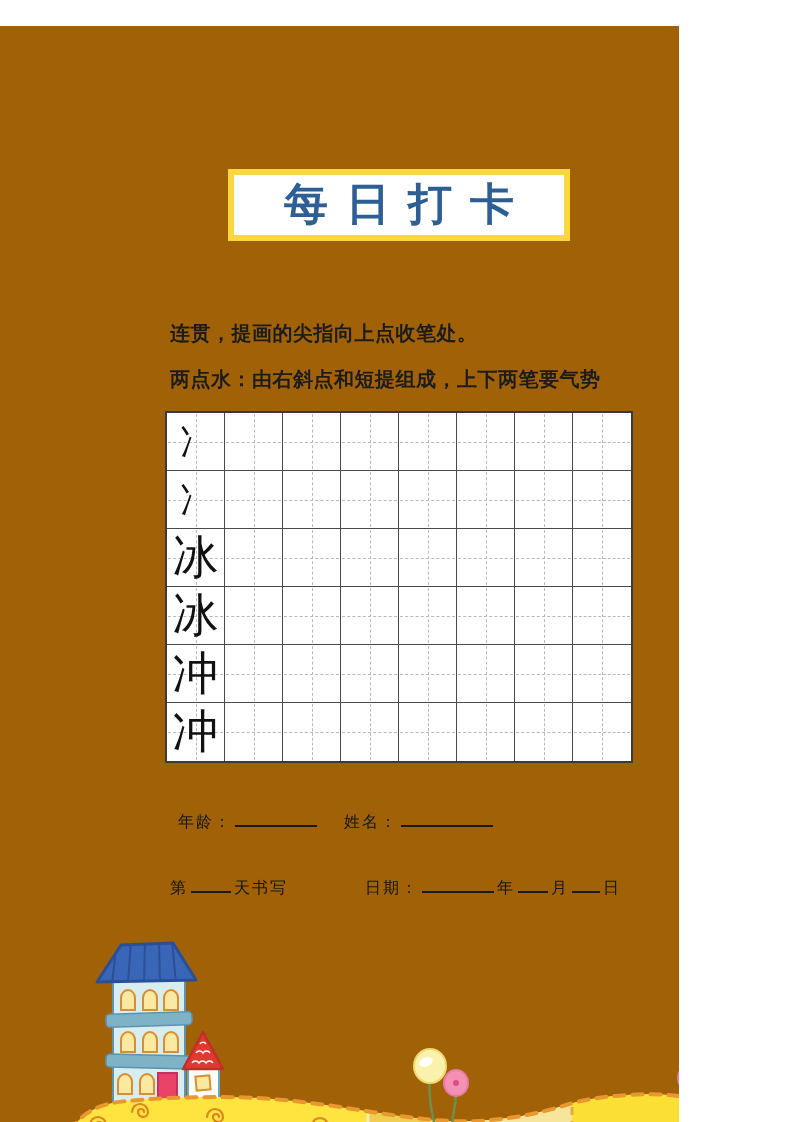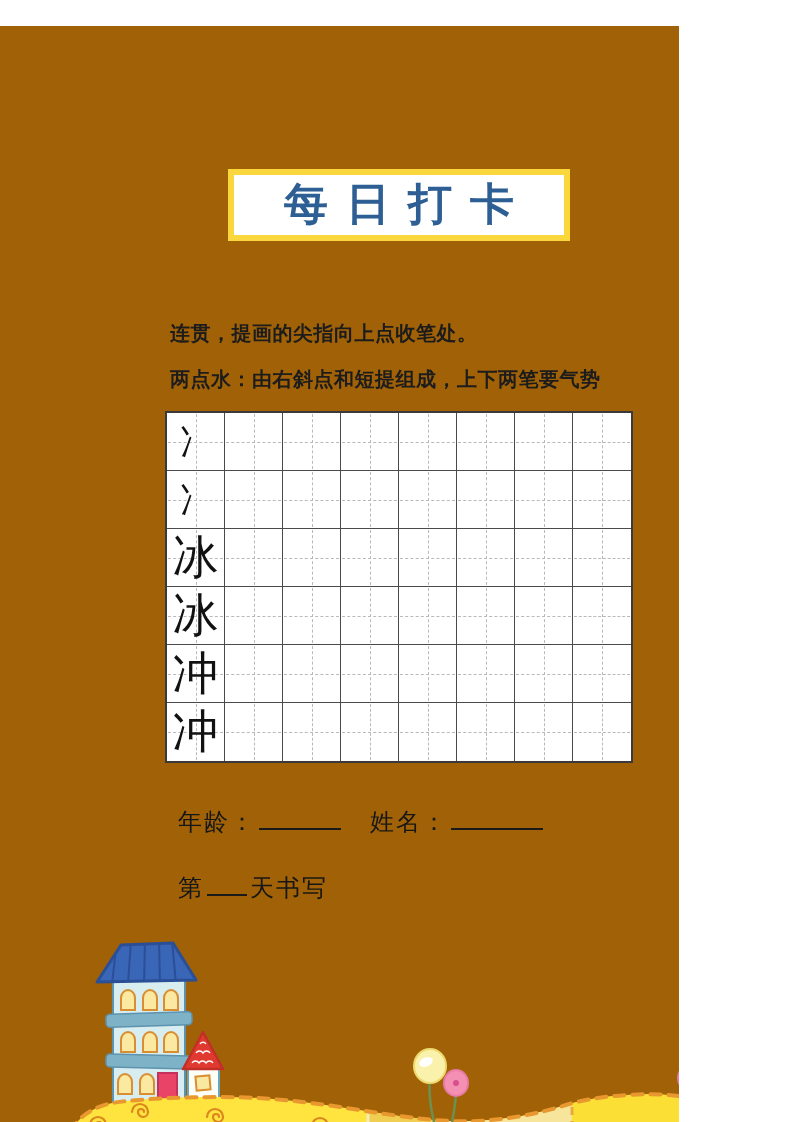--- a/index.html
+++ b/index.html
@@ -29,23 +29,23 @@
   .cell:nth-child(n+41){border-bottom:none;}
   .cell::before{content:"";position:absolute;left:1px;right:1px;top:50%;
                 border-top:1px dashed #b9b9b9;}
   .cell::after{content:"";position:absolute;top:1px;bottom:1px;left:50%;
                border-left:1px dashed #b9b9b9;}
   .cell .ch{position:relative;z-index:2;font-family:"Liberation Serif",serif;
             color:#111;font-size:46px;line-height:1;}
   .cell .ch.small{font-size:32px;}
 
   
-  .form-row{position:absolute;font-size:24px;color:#161616;letter-spacing:2px;white-space:nowrap;}
+  .form-row{position:absolute;font-size:16px;color:#161616;letter-spacing:2px;white-space:nowrap;}
   .row1{left:178px;top:780px;}
-  .row2a{left:178px;top:846px;}
+  .row2a{left:170px;top:846px;}
   .row2b{left:365px;top:846px;}
   .blank{display:inline-block;border-bottom:2px solid #1a1a1a;height:19px;
          vertical-align:baseline;margin:0 3px;}
   .b-age{width:82px;}
   .b-name{width:92px;}
   .b-day{width:40px;}
   .b-date-year{width:72px;}
   .b-date-month{width:30px;}
   .b-date-day{width:28px;}
   .gap-name{display:inline-block;width:18px;}
@@ -131,20 +131,23 @@
 
   <div class="form-row row1">
     <span>年龄：</span><span class="blank b-age"></span><span class="gap-name"></span>
     <span>姓名：</span><span class="blank b-name"></span>
   </div>
 
   <div class="form-row row2a">
     <span>第</span><span class="blank b-day"></span><span>天书写</span>
   </div>
 
+  <div class="form-row row2b">
+    <span>日期：</span><span class="blank b-date-year"></span><span>年</span><span class="blank b-date-month"></span><span>月</span><span class="blank b-date-day"></span><span>日</span>
+  </div>
 
   <svg class="footer" viewBox="0 0 793 222" aria-hidden="true">
     <defs>
       <clipPath id="hillClip">
         <path d="M 65 222 C 70 200 82 184 112 177 C 150 171 220 170 258 172 C 305 175 340 181 372 186 C 405 191 428 194 450 195 C 488 197 532 190 566 179 C 598 169 648 166 678 170 C 700 173 710 182 713 196 C 715 206 716 214 716 222 Z"></path>
       </clipPath>
       <clipPath id="roofClip">
         <path d="M 97 56 L 121 19 L 173 17 L 196 54 Z"></path>
       </clipPath>
     </defs>

